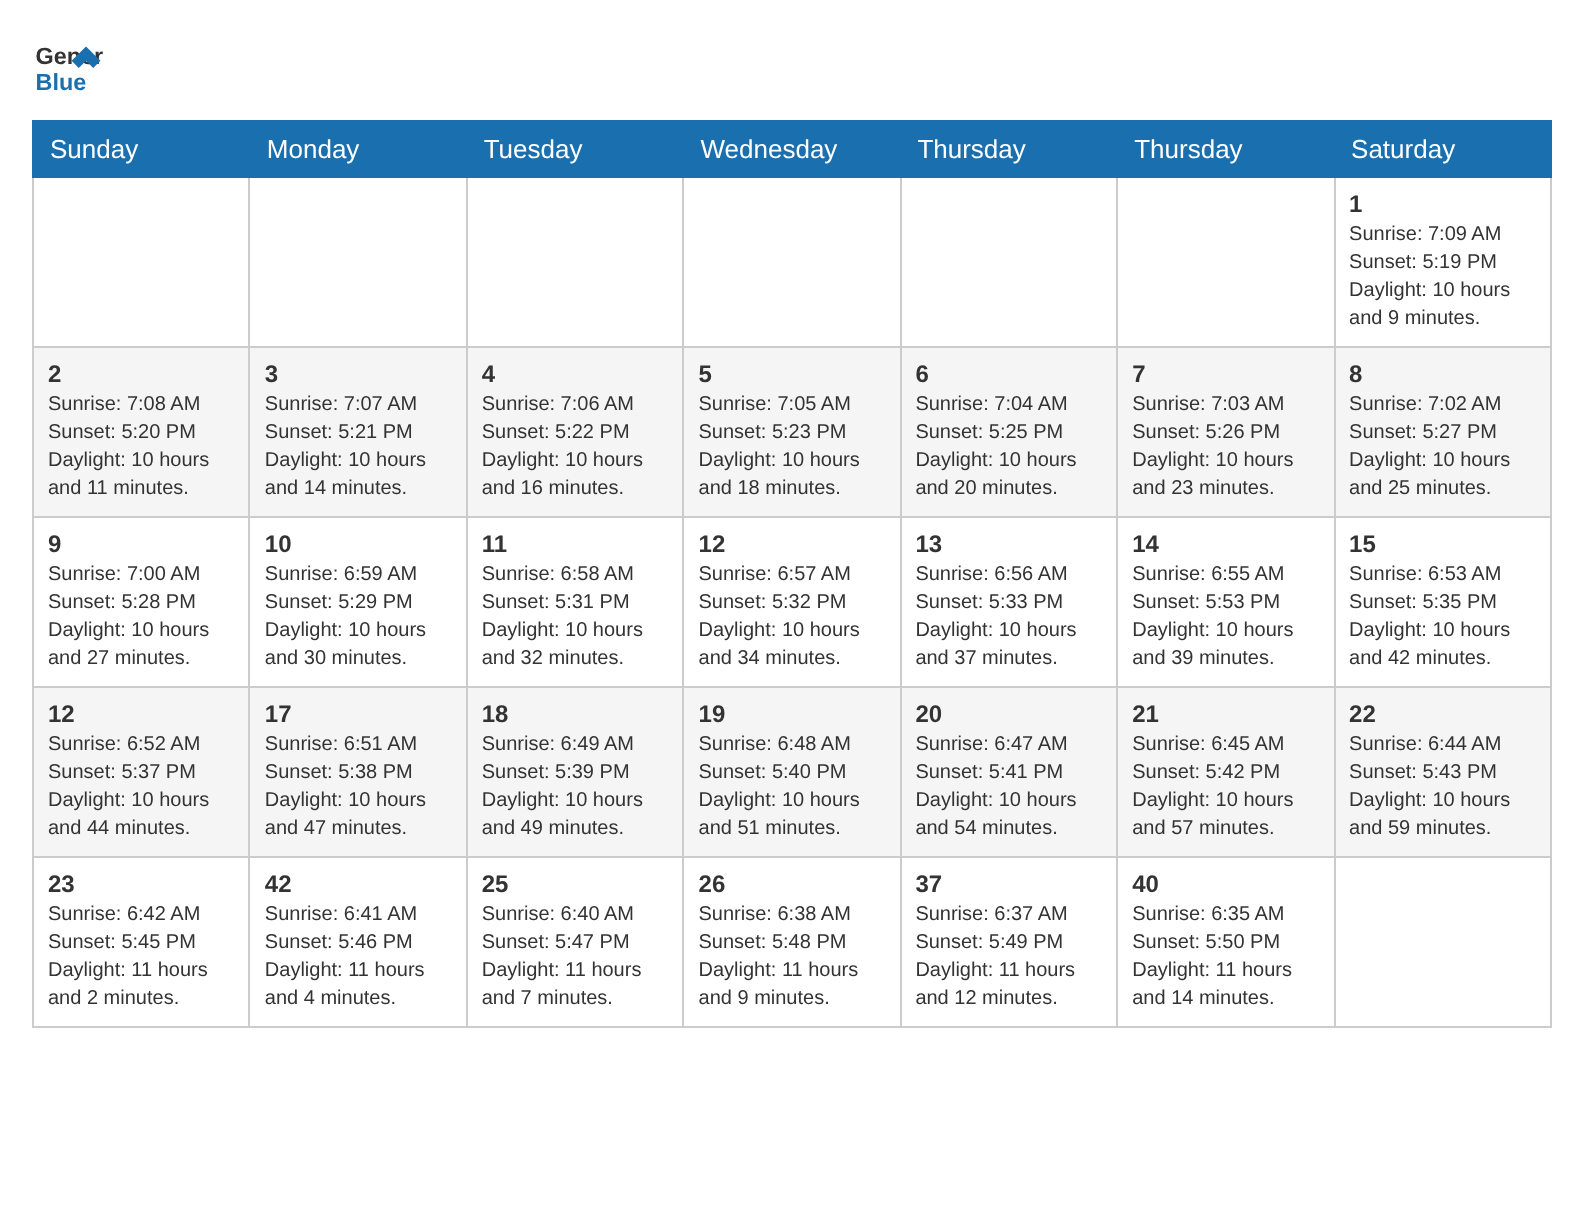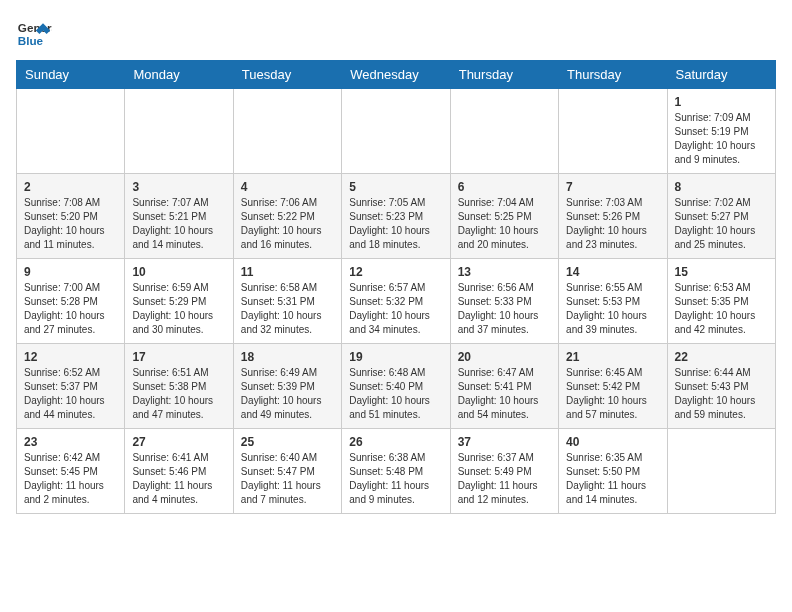--- a/index.html
+++ b/index.html
@@ -261,21 +261,21 @@
         </td>
       </tr>
       <tr>
         <td>
           <span class="day-number">23</span>
           <div class="day-info">Sunrise: 6:42 AM
 Sunset: 5:45 PM
 Daylight: 11 hours and 2 minutes.</div>
         </td>
         <td>
-          <span class="day-number">27</span>
+          <span class="day-number">42</span>
           <div class="day-info">Sunrise: 6:41 AM
 Sunset: 5:46 PM
 Daylight: 11 hours and 4 minutes.</div>
         </td>
         <td>
           <span class="day-number">25</span>
           <div class="day-info">Sunrise: 6:40 AM
 Sunset: 5:47 PM
 Daylight: 11 hours and 7 minutes.</div>
         </td>

